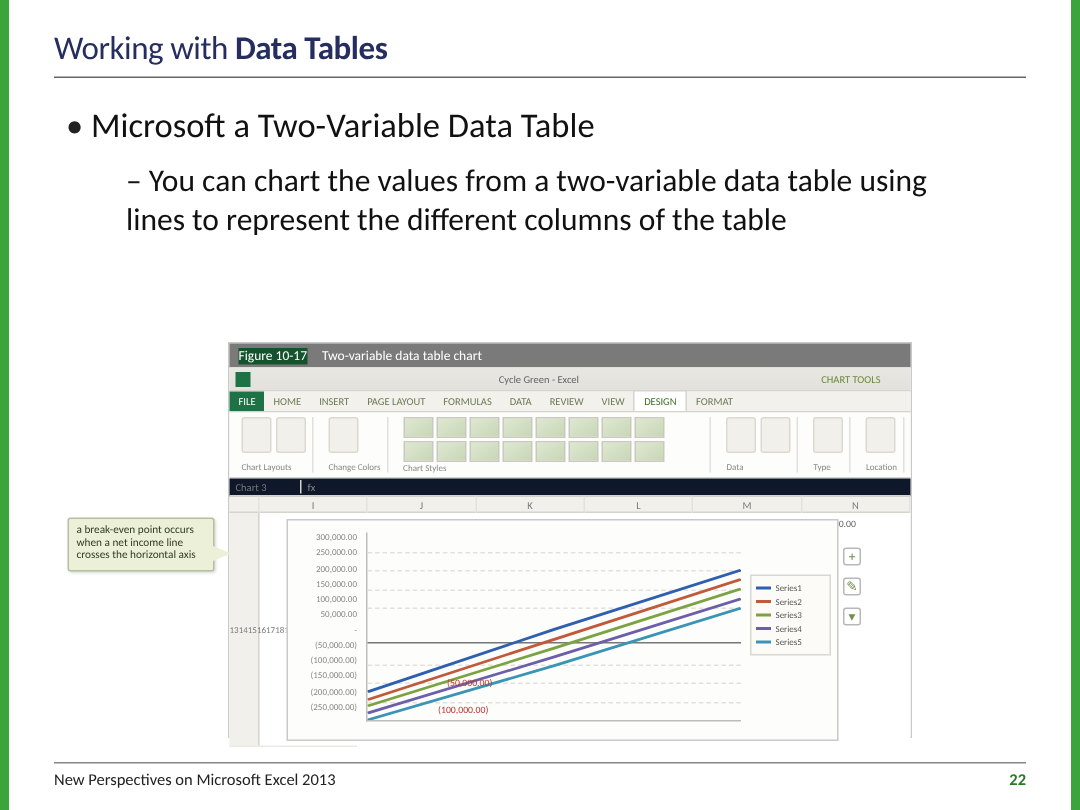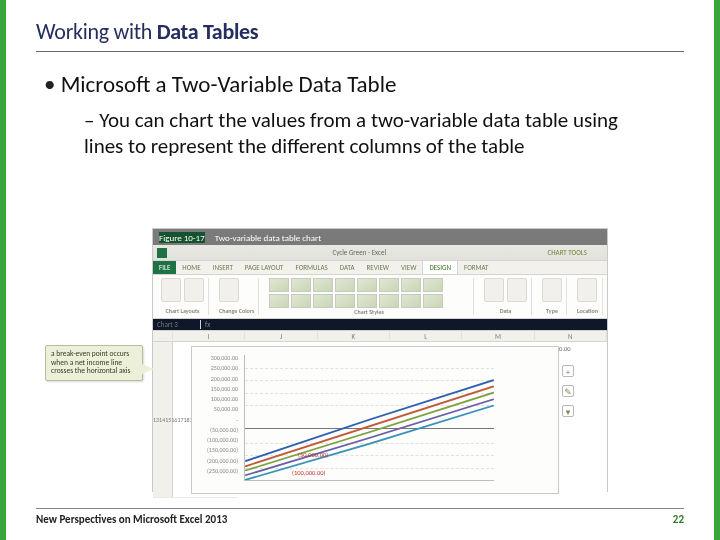--- a/index.html
+++ b/index.html
@@ -99,21 +99,21 @@
     height:44px;
     background:#fdfdfb;
     border-bottom:1px solid #d6d4ce;
     display:flex;
     gap:6px;
     padding:3px 4px;
   }
   .rgroup { border-right:1px solid #e2e0da; padding:0 4px; display:flex; flex-direction:column; justify-content:space-between; }
   .rgroup .btns { display:flex; gap:3px; }
   .rbtn { width:20px; height:24px; background:#f2f0ea; border:1px solid #dcd9d2; border-radius:2px; }
-  .rlabel { font-size:6px; color:#888; text-align:center;font-weight:bold; }
+  .rlabel { font-size:6px; color:#888; text-align:left; }
   .style-grid { display:grid; grid-template-columns:repeat(8, 20px); grid-template-rows:repeat(2, 14px); gap:2px; align-content:start; }
   .style-cell { background:linear-gradient(145deg,#dfe8d2,#c8d6b5); border:1px solid #c9c9c0; }
 
   .formula-row { height:12px; background:#0f172a; border-bottom:1px solid #d6d4ce; display:flex; align-items:center; font-size:7px; color:#777; }
   .namebox { width:48px; border-right:1px solid #d6d4ce; padding-left:4px; }
   .fx { padding: 0 4px; color:#888; }
 
   .col-headers {
     height:11px; background:#f2f0ea; border-bottom:1px solid #d6d4ce;
     display:grid;
@@ -198,21 +198,21 @@
   .footer {
     position:absolute;
     left:30px; right:30px; bottom:14px;
     display:flex;
     justify-content:space-between;
     align-items:flex-end;
     border-top:1px solid #888;
     padding-top:4px;
     font-size:11px;
   }
-  .footer .book { color:#222; font-weight:700; }
+  .footer .book { color:#222; font-weight:400; }
   .footer .page { color:#2a7a2a; font-weight:700; }
 
   .top-values {
     position:absolute;
     left:22px; top:0; right:0;
     height:14px;
     display:grid;
     grid-template-columns:repeat(6,1fr);
     font-size:6.5px; color:#666;
     align-items:center;
@@ -381,20 +381,42 @@
                 <polyline id="s1" fill="none" stroke-width="1.3" points="0,85 50,51.66666666666666 100,19.999999999999996" stroke="#2f5fb0"></polyline>
                 <polyline id="s2" fill="none" stroke-width="1.3" points="0,89.16666666666666 50,57.00000000000001 100,25" stroke="#c05a3a"></polyline>
                 <polyline id="s3" fill="none" stroke-width="1.3" points="0,92.5 50,61.66666666666667 100,30.000000000000004" stroke="#7ba342"></polyline>
                 <polyline id="s4" fill="none" stroke-width="1.3" points="0,96.33333333333334 50,66.33333333333333 100,35.333333333333336" stroke="#6b5fa9"></polyline>
                 <polyline id="s5" fill="none" stroke-width="1.3" points="0,100 50,71 100,40.33333333333333" stroke="#3a94b6"></polyline>
               </svg>
             </div>
           </div>
           <span class="neg-label a">(50,000.00)</span>
           <span class="neg-label b">(100,000.00)</span>
+          <div class="legend">
+            <div class="row">
+                <span class="sw" id="lw1" style="background: rgb(47, 95, 176);"></span>
+                <span>Series1</span>
+              </div>
+            <div class="row">
+                <span class="sw" id="lw2" style="background: rgb(192, 90, 58);"></span>
+                <span>Series2</span>
+              </div>
+            <div class="row">
+                <span class="sw" id="lw3" style="background: rgb(123, 163, 66);"></span>
+                <span>Series3</span>
+              </div>
+            <div class="row">
+                <span class="sw" id="lw4" style="background: rgb(107, 95, 169);"></span>
+                <span>Series4</span>
+              </div>
+            <div class="row">
+                <span class="sw" id="lw5" style="background: rgb(58, 148, 182);"></span>
+                <span>Series5</span>
+              </div>
+          </div>
           <div class="side-handles">
             <span>+</span>
             <span>✎</span>
             <span>▾</span>
           </div>
         </div>
       </div>
     </div>
 
     <div class="callout">a break-even point occurs when a net income line crosses the horizontal axis</div>

